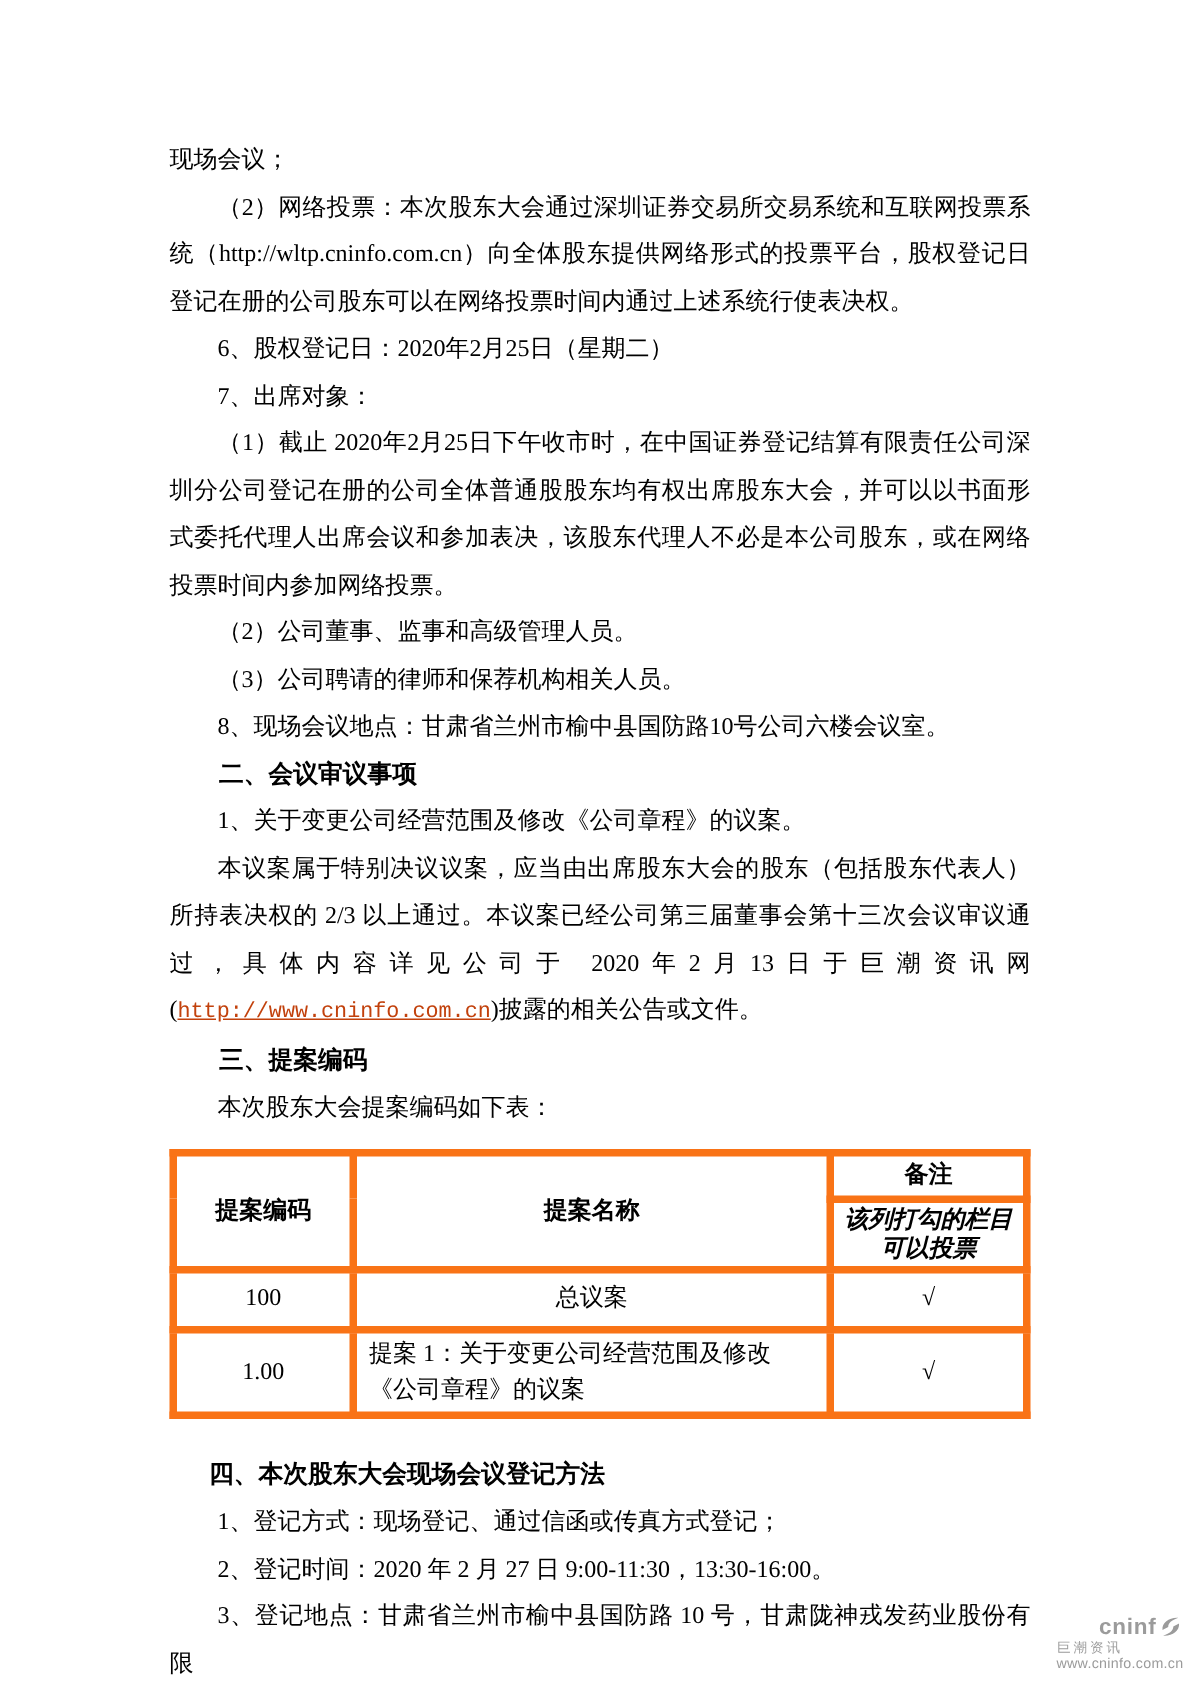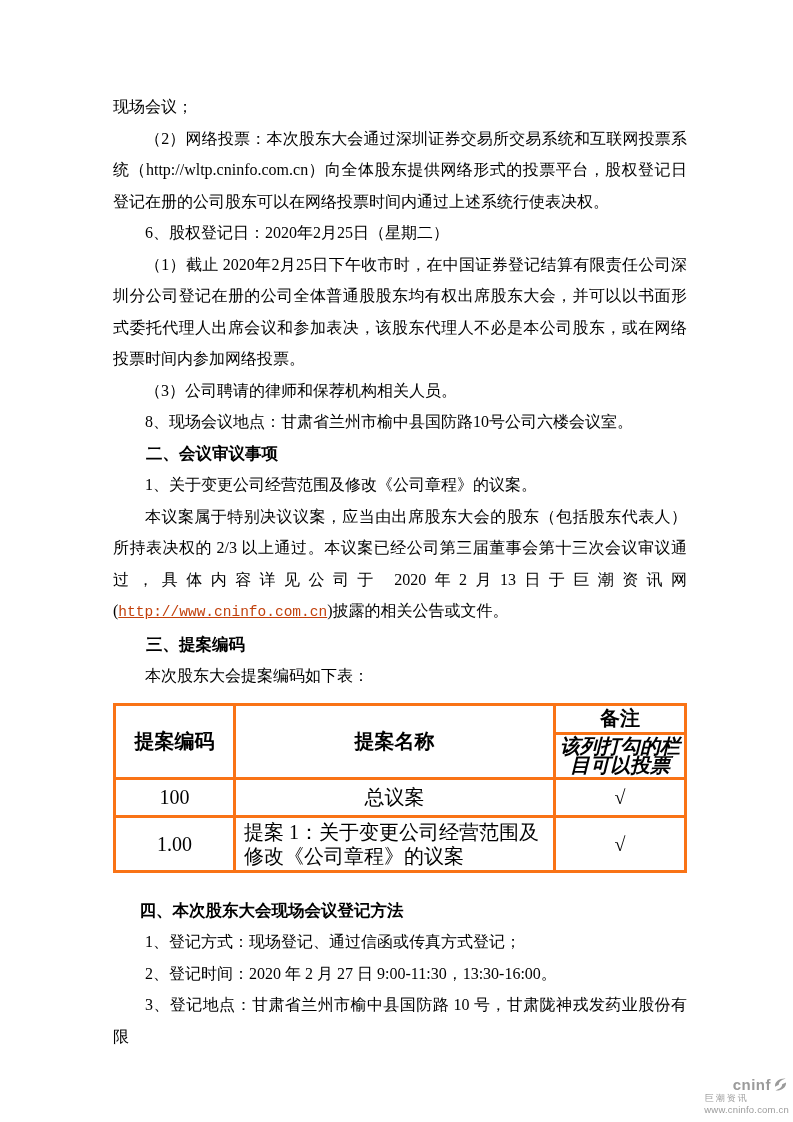--- a/index.html
+++ b/index.html
@@ -39,22 +39,22 @@
     font-size: 14.5px;
   }
   
   .proposal-table {
     width: 100%;
     border-collapse: collapse;
     table-layout: fixed;
     margin: 11px 0 7px 0;
   }
   .proposal-table th, .proposal-table td {
-    border: 3px solid #f97316;
-    font-size: 20px;
+    border: 5px solid #f97316;
+    font-size: 16px;
     vertical-align: middle;
   }
   .proposal-table thead th {
     font-family: "Liberation Sans", "DejaVu Sans", sans-serif;
     font-weight: bold;
     text-align: center;
     line-height: 19px;
     padding: 2px 4px;
   }
   .th-remark-top { height: 22px; }
@@ -106,21 +106,23 @@
 </style>
 </head>
 <body>
 
 <div class="page">
   <div class="content">
 
     <p>现场会议；</p>
     <p class="indent">（2）网络投票：本次股东大会通过深圳证券交易所交易系统和互联网投票系统（http://wltp.cninfo.com.cn）向全体股东提供网络形式的投票平台，股权登记日登记在册的公司股东可以在网络投票时间内通过上述系统行使表决权。</p>
     <p class="indent">6、股权登记日：2020年2月25日（星期二）</p>
+    <p class="indent">7、出席对象：</p>
     <p class="indent">（1）截止 2020年2月25日下午收市时，在中国证券登记结算有限责任公司深圳分公司登记在册的公司全体普通股股东均有权出席股东大会，并可以以书面形式委托代理人出席会议和参加表决，该股东代理人不必是本公司股东，或在网络投票时间内参加网络投票。</p>
+    <p class="indent">（2）公司董事、监事和高级管理人员。</p>
     <p class="indent">（3）公司聘请的律师和保荐机构相关人员。</p>
     <p class="indent">8、现场会议地点：甘肃省兰州市榆中县国防路10号公司六楼会议室。</p>
 
     <h2 class="sec-heading">二、会议审议事项</h2>
     <p class="indent">1、关于变更公司经营范围及修改《公司章程》的议案。</p>
     <p class="indent"><span>本议案属于特别决议议案，应当由出席股东大会的股东（包括股东代表人）所持表决权的 2/3 以上通过。本议案已经公司第三届董事会第十三次会议审议通过，具体内容详见公司于 2020年2月13日于巨潮资讯网(</span><a class="doc-link" href="#">http://www.cninfo.com.cn</a><span>)披露的相关公告或文件。</span></p>
 
     <h2 class="sec-heading">三、提案编码</h2>
     <p class="indent">本次股东大会提案编码如下表：</p>
 

